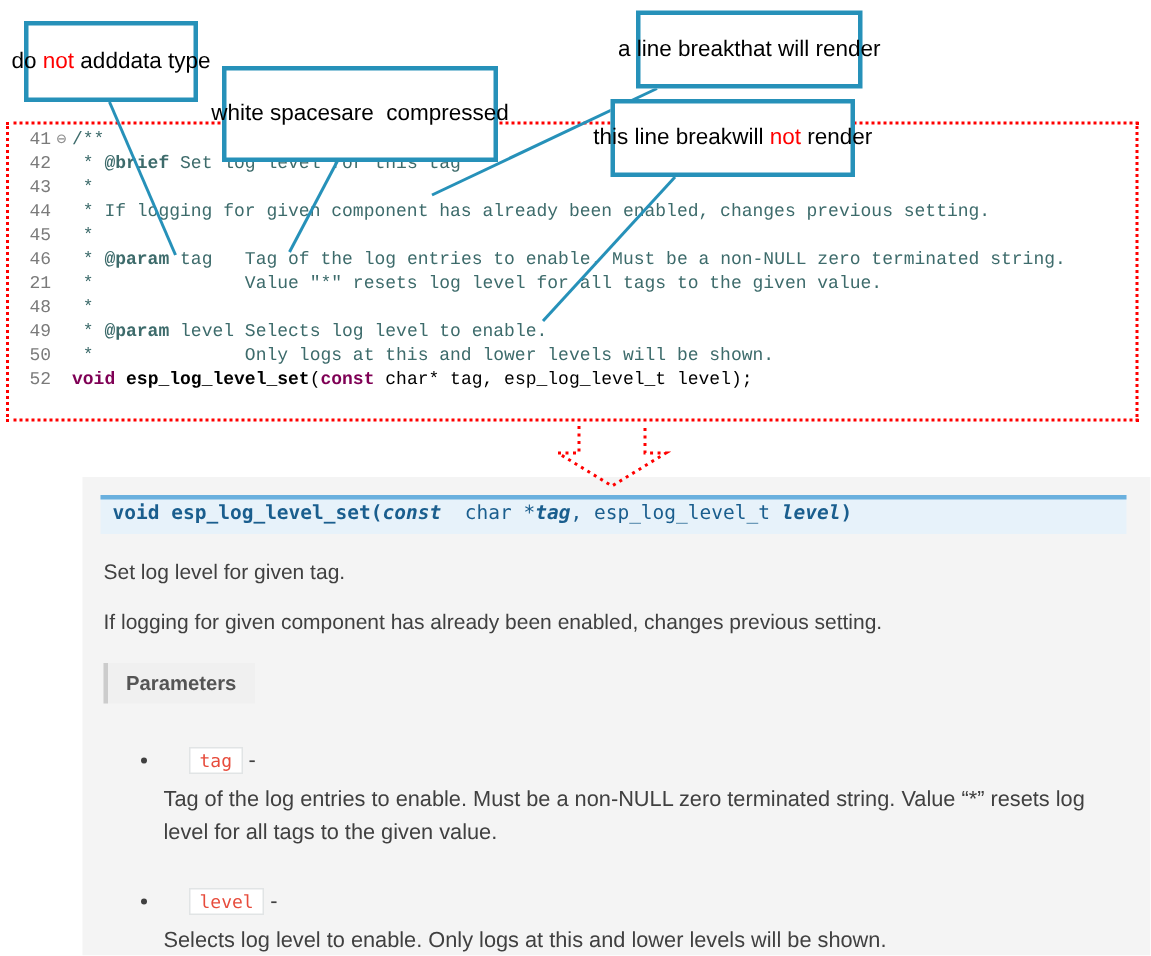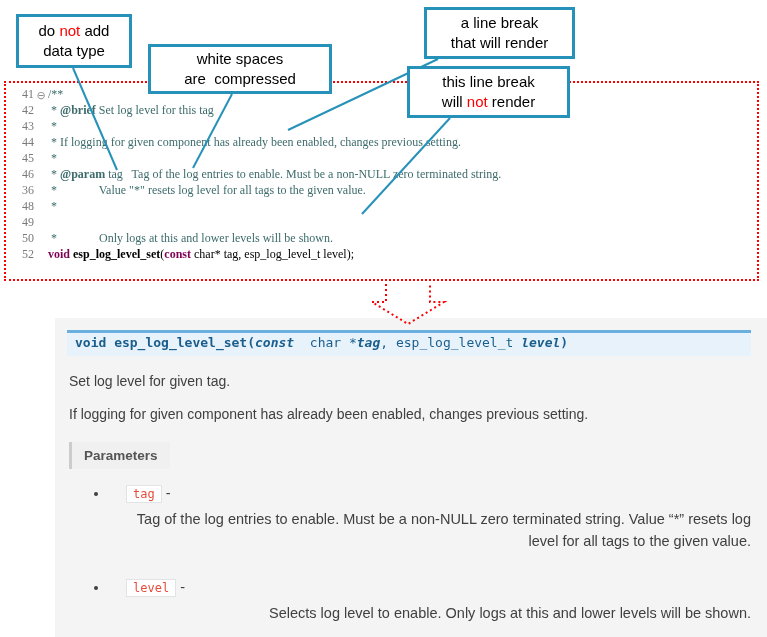--- a/index.html
+++ b/index.html
@@ -3,38 +3,38 @@
 <meta charset="utf-8">
 <style>
   * { box-sizing: border-box; margin: 0; padding: 0; }
   body { background: #fff; font-family: "Liberation Sans", sans-serif; }
   .stage { position: relative; width: 767px; height: 637px; background: #fff; overflow: hidden; }
 
   
   .callout {
     position: absolute; z-index: 3; background: #fff;
     border: 3px solid var(--accent);
-    display: flex; flex-direction: column; align-items: center; justify-content: center;
+    display: flex; flex-direction: row; align-items: center; justify-content: center;
     font-size: 15px; line-height: 1.35; text-align: center; color: #000;
   }
   .callout div { white-space: pre; }
   .red { color: var(--red); }
 
   
   .overlay { position: absolute; left: 0; top: 0; z-index: 2; pointer-events: none; }
   .connector { stroke: var(--accent); stroke-width: 2; }
   .arrow-path { stroke: var(--red); stroke-width: 2; fill: none; stroke-dasharray: 2 3; }
 
   
   .code-panel {
     position: absolute; z-index: 1; left: 4px; top: 81px; width: 755px; height: 200px;
     background: #fff; border: 2px dotted var(--red); padding: 3px 0 0 2px;
   }
-  .code-line { display: flex; height: 16px; align-items: flex-end;
-    font-family: Liberation Serif, serif; font-size: 12px; white-space: pre; }
+  .code-line { display: flex; height: 16px; align-items: flex-start;
+    font-family: Liberation Mono, monospace; font-size: 12px; white-space: pre; }
   .ln { width: 26px; text-align: right; color: #7a7a7a; flex: none; }
   .fold { width: 14px; text-align: center; color: #8f8f8f; font-size: 11px; flex: none; }
   .code-text { white-space: pre; color: #000; }
   .code-text .c  { color: var(--ccomment); }
   .code-text .ct { color: var(--ccomment); font-weight: bold; }
   .code-text .kw { color: var(--ckw); font-weight: bold; }
   .code-text .fn { color: #000; font-weight: bold; }
 
   
   .docs { position: absolute; z-index: 1; left: 55px; top: 318px; width: 712px; height: 319px;
@@ -42,45 +42,45 @@
   .docs-inner { padding: 12px 16px 0 12px; }
   .sig {
     background: var(--sigbg); border-top: 3px solid var(--sigborder);
     padding: 2px 8px 6px 8px; color: var(--sigtext);
     font-family: "DejaVu Sans Mono", monospace; font-size: 13px; white-space: pre;
   }
   .sig .sb  { font-weight: bold; }
   .sig .sbi { font-weight: bold; font-style: italic; }
   .docp { margin: 17px 0 0 2px; font-size: 14px; color: #404040; }
   .field-label {
-    display: inline-block; margin: 20px 0 0 2px;
+    display: inline-block; margin: 20px 0 14px 2px;
     background: var(--fieldbg); border-left: 3px solid var(--fieldborder);
     color: var(--fieldtext); font-weight: bold; font-size: 13.5px; padding: 6px 12px;
   }
   .params { margin: 16px 0 0 26px; padding-left: 16px; list-style: disc; }
   .param { margin-bottom: 26px; font-size: 14.5px; color: #404040; }
   .param-head { margin-bottom: 7px; padding-left: 17px; }
   .param-chip {
     font-family: "DejaVu Sans Mono", monospace; font-size: 12px;
     color: var(--paramred); background: #fff; border: 1px solid #e1e4e5; padding: 1px 6px;
   }
   .param-sep { color: #404040; }
-  .param-desc { line-height: 1.55; max-width: 650px; text-align: right; }
+  .param-desc { line-height: 1.55; max-width: 650px; }
 </style>
 </head>
 <body>
 
 <div class="stage">
 
   <div class="callout" style="left:16px; top:14px; width:116px; height:54px;">
     <div><span>do </span><span class="red">not</span><span> add</span></div>
     <div>data type</div>
   </div>
 
-  <div class="callout" style="left:148px; top:44px; width:184px; height:50px;">
+  <div class="callout" style="left:148px; top:44px; width:184px; height:64px;">
     <div>white spaces</div>
     <div>are  compressed</div>
   </div>
 
   <div class="callout" style="left:424px; top:7px; width:151px; height:52px;">
     <div>a line break</div>
     <div>that will render</div>
   </div>
 
   <div class="callout" style="left:407px; top:66px; width:163px; height:52px;">
@@ -97,23 +97,23 @@
   </svg>
 
   <div class="code-panel">
     <div id="code-lines">
         <div class="code-line"><span class="ln">41</span><span class="fold">⊖</span><span class="code-text"><span class="c">/**</span></span></div>
         <div class="code-line"><span class="ln">42</span><span class="fold"></span><span class="code-text"><span class="c"> * </span><span class="ct">@brief</span><span class="c"> Set log level for this tag</span></span></div>
         <div class="code-line"><span class="ln">43</span><span class="fold"></span><span class="code-text"><span class="c"> *</span></span></div>
         <div class="code-line"><span class="ln">44</span><span class="fold"></span><span class="code-text"><span class="c"> * If logging for given component has already been enabled, changes previous setting.</span></span></div>
         <div class="code-line"><span class="ln">45</span><span class="fold"></span><span class="code-text"><span class="c"> *</span></span></div>
         <div class="code-line"><span class="ln">46</span><span class="fold"></span><span class="code-text"><span class="c"> * </span><span class="ct">@param</span><span class="c"> tag   Tag of the log entries to enable. Must be a non-NULL zero terminated string.</span></span></div>
-        <div class="code-line"><span class="ln">36</span><span class="fold"></span><span class="code-text"><span class="c"> *              Value "*" resets log level for all tags to the given value.</span></span></div>
+        <div class="code-line"><span class="ln">21</span><span class="fold"></span><span class="code-text"><span class="c"> *              Value "*" resets log level for all tags to the given value.</span></span></div>
         <div class="code-line"><span class="ln">48</span><span class="fold"></span><span class="code-text"><span class="c"> *</span></span></div>
-        <div class="code-line"><span class="ln">49</span><span class="fold"></span></div>
+        <div class="code-line"><span class="ln">49</span><span class="fold"></span><span class="code-text"><span class="c"> * </span><span class="ct">@param</span><span class="c"> level Selects log level to enable.</span></span></div>
         <div class="code-line"><span class="ln">50</span><span class="fold"></span><span class="code-text"><span class="c"> *              Only logs at this and lower levels will be shown.</span></span></div>
         <div class="code-line"><span class="ln">52</span><span class="fold"></span><span class="code-text"><span class="kw">void</span><span> </span><span class="fn">esp_log_level_set</span><span>(</span><span class="kw">const</span><span> char* tag, esp_log_level_t level);</span></span></div>
       </div>
   </div>
 
   <div class="docs">
     <div class="docs-inner">
       <div class="sig" id="sig"><span class="sb">void </span><span class="sb">esp_log_level_set</span><span class="sb">(</span><span class="sbi">const</span><span>  char *</span><span class="sbi">tag</span><span>, </span><span>esp_log_level_t </span><span class="sbi">level</span><span class="sb">)</span></div>
       <p class="docp">Set log level for given tag.</p>
       <p class="docp">If logging for given component has already been enabled, changes previous setting.</p>

